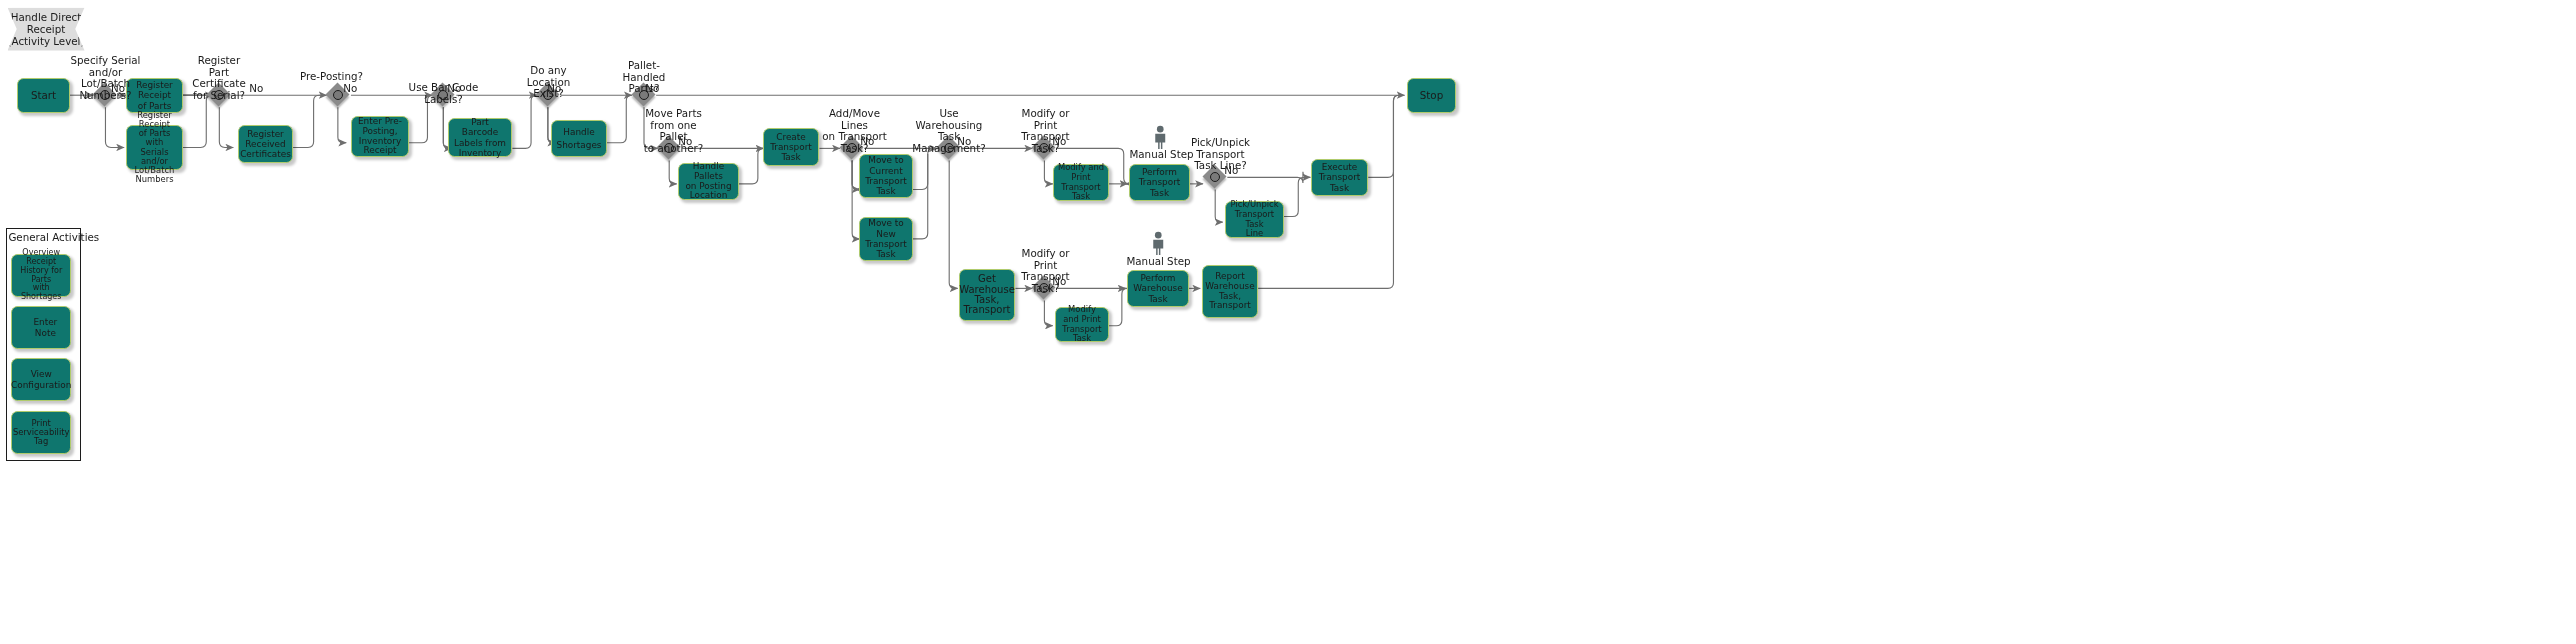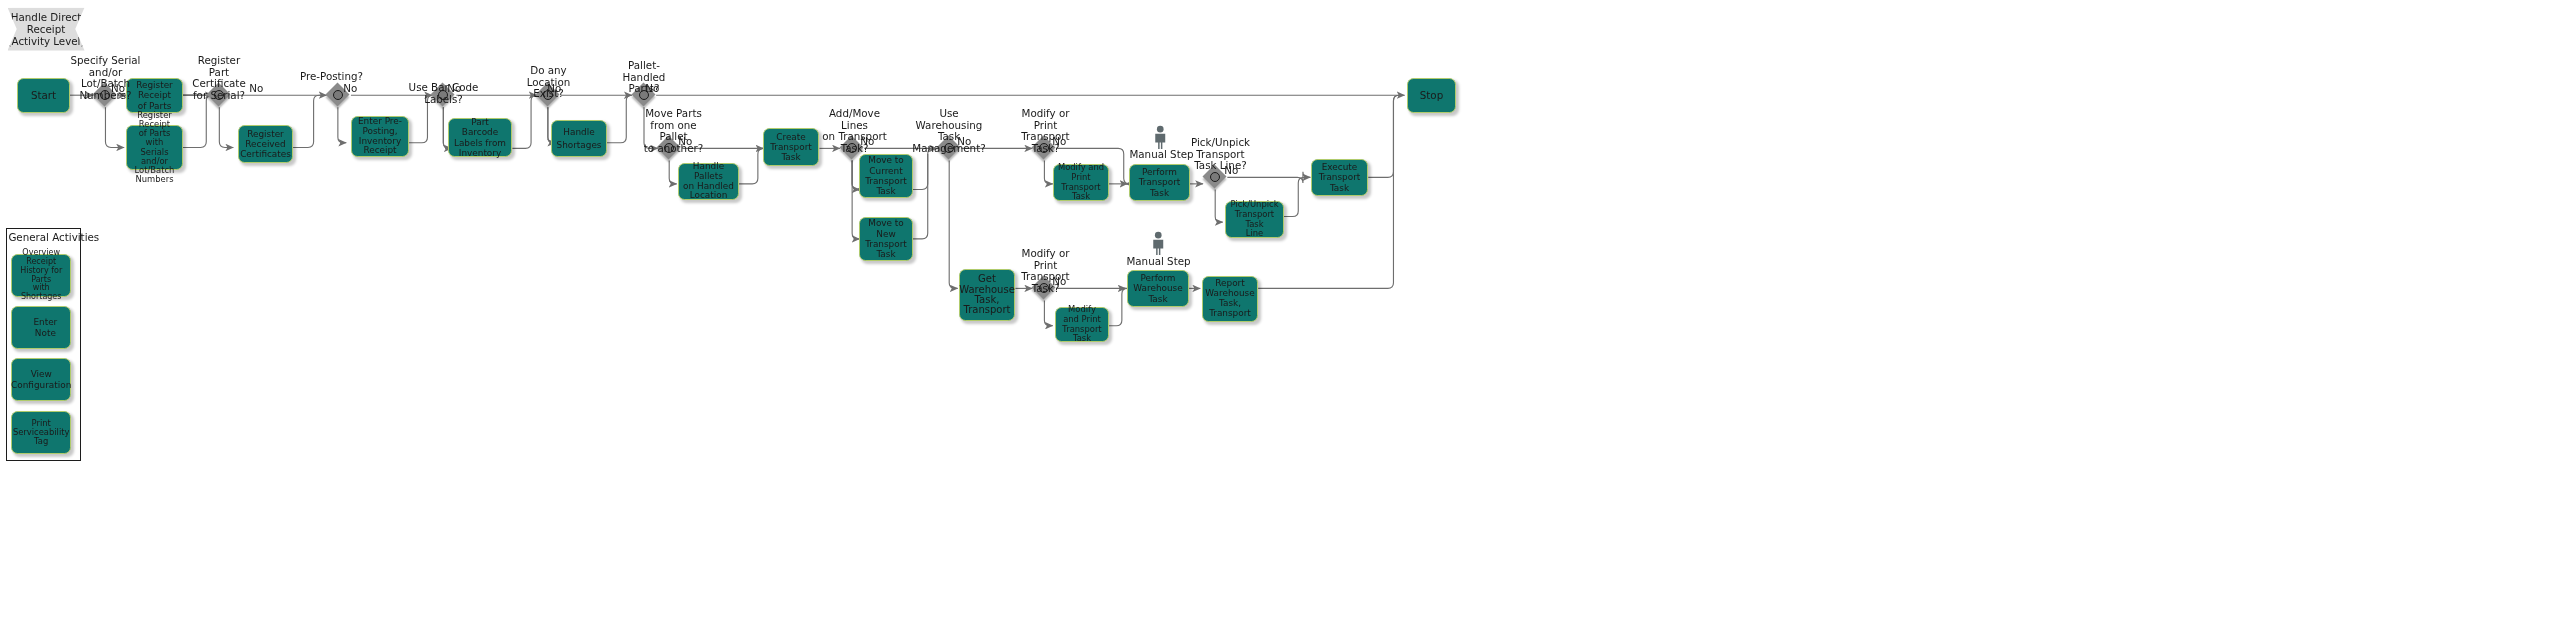--- a/index.html
+++ b/index.html
@@ -252,21 +252,21 @@
 Receipt</div>
 
   <div class="node" style="left:448px; top:118px; width:64px; height:39px; font-size:8.9px; line-height:10.3px;">Part Barcode
 Labels from
 Inventory</div>
 
   <div class="node" style="left:551px; top:120px; width:56px; height:37px; font-size:8.9px; line-height:13px;">Handle
 Shortages</div>
 
   <div class="node" style="left:678px; top:163px; width:61px; height:37px; font-size:8.9px; line-height:9.8px;">Handle Pallets
-on Handled
+on Posting
 Location</div>
 
   <div class="node" style="left:763px; top:128px; width:56px; height:38px; font-size:8.9px; line-height:10.3px;">Create
 Transport Task</div>
 
   <div class="node" style="left:859px; top:154px; width:54px; height:44px; font-size:8.9px; line-height:10.3px;">Move to
 Current
 Transport
 Task</div>
 
@@ -289,21 +289,21 @@
 
   <div class="node" style="left:959px; top:269px; width:56px; height:52px; font-size:10px; line-height:10.3px;">Get Warehouse
 Task, Transport</div>
 
   <div class="node" style="left:1055px; top:307px; width:54px; height:35px; font-size:8.4px; line-height:9.8px;">Modify and Print
 Transport Task</div>
 
   <div class="node" style="left:1127px; top:270px; width:62px; height:37px; font-size:8.9px; line-height:10.3px;">Perform
 Warehouse Task</div>
 
-  <div class="node" style="left:1202px; top:276px; width:56px; height:46px; font-size:8.9px; line-height:9.8px;">Report
+  <div class="node" style="left:1202px; top:265px; width:56px; height:53px; font-size:8.9px; line-height:9.8px;">Report
 Warehouse
 Task,
 Transport</div>
 
   <div class="node" style="left:1407px; top:78px; width:49px; height:35px;">Stop</div>
 
   <div class="decision" style="left:93px; top:83px;">
     <div class="dia"></div>
     <div class="ring"></div>
   </div>

